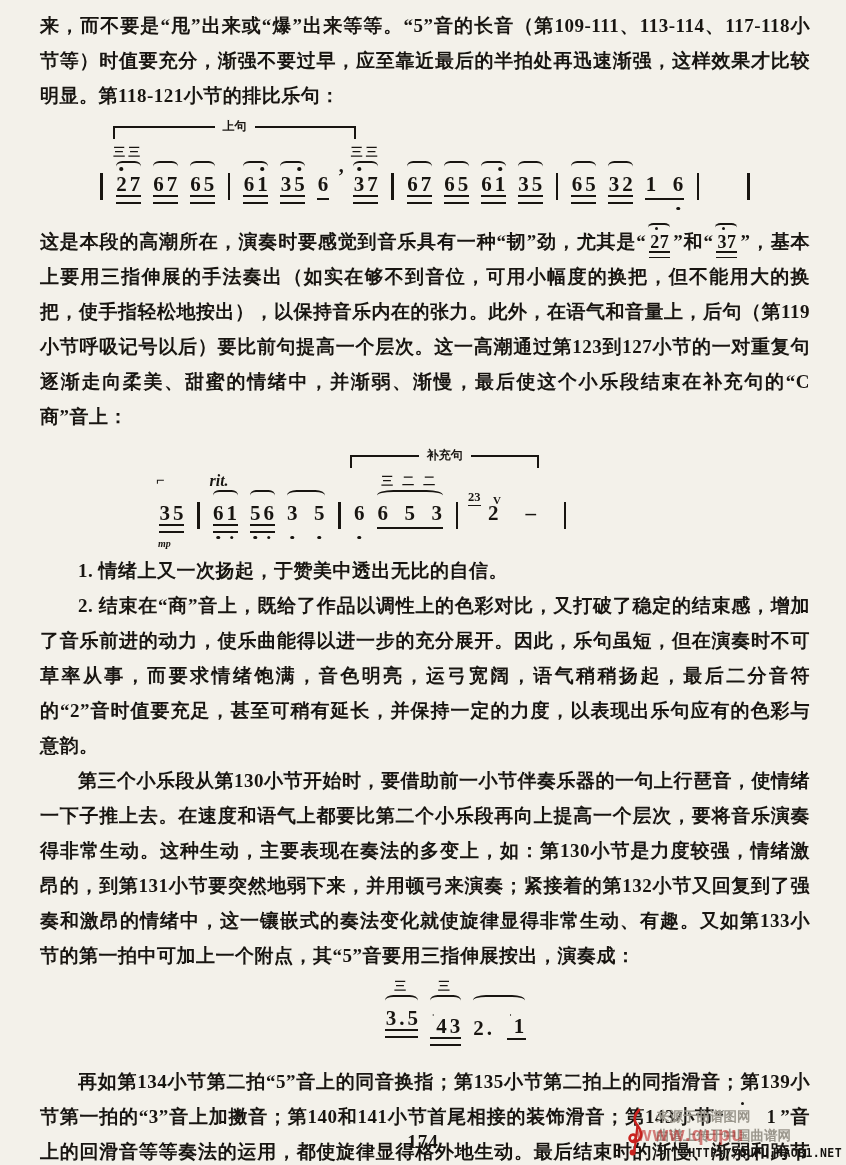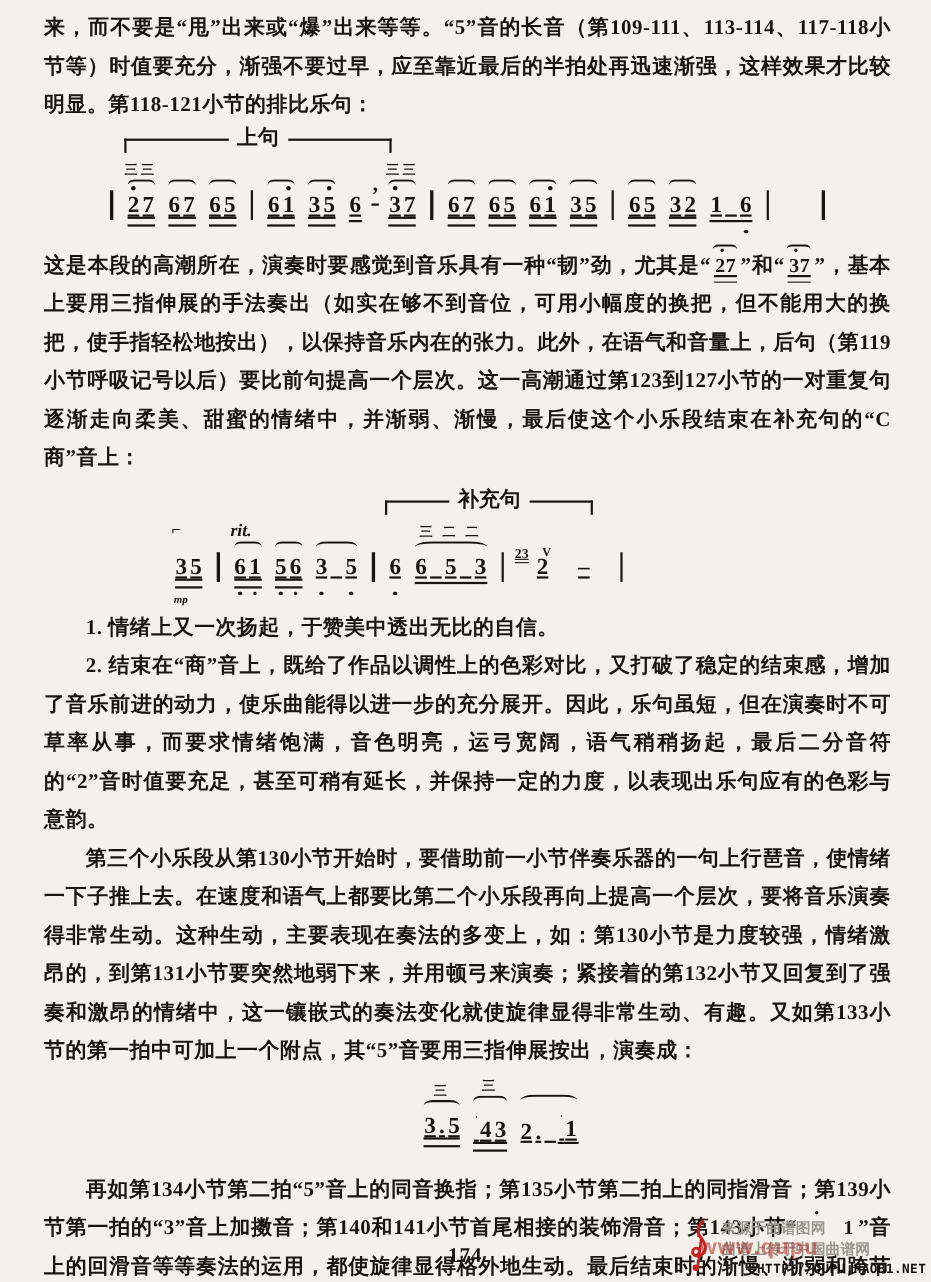--- a/index.html
+++ b/index.html
@@ -56,27 +56,26 @@
   .brk-row{position:relative;height:24px;}
   .brk{
     position:absolute;top:9px;height:11px;
     border-top:2.5px solid var(--ink);
     border-left:2.5px solid var(--ink);
     border-right:2.5px solid var(--ink);
   }
   .brk-label{
     position:absolute;left:50%;top:-2px;transform:translate(-50%,-50%);
     background:var(--bg);padding:0 8px;
-    font-size:19px;font-weight:700;white-space:nowrap;line-height:18px;
+    font-size:12px;font-weight:700;white-space:nowrap;line-height:18px;
   }
 
   .note-row{
-    display:flex;align-items:center;
+    display:flex;align-items:flex-start;
     padding:32px 0 22px 0;
-    text-decoration:underline;
   }
   .bar{width:2.5px;height:27px;background:var(--ink);margin:0 7px;}
   .sp{display:inline-block;}
   .tx{font-size:20px;font-weight:700;margin:0 3px;transform:translateY(-8px);}
 
   .grp{
     position:relative;display:inline-flex;align-items:flex-end;
     margin:0 5px;
   }
   .grp .nt{

